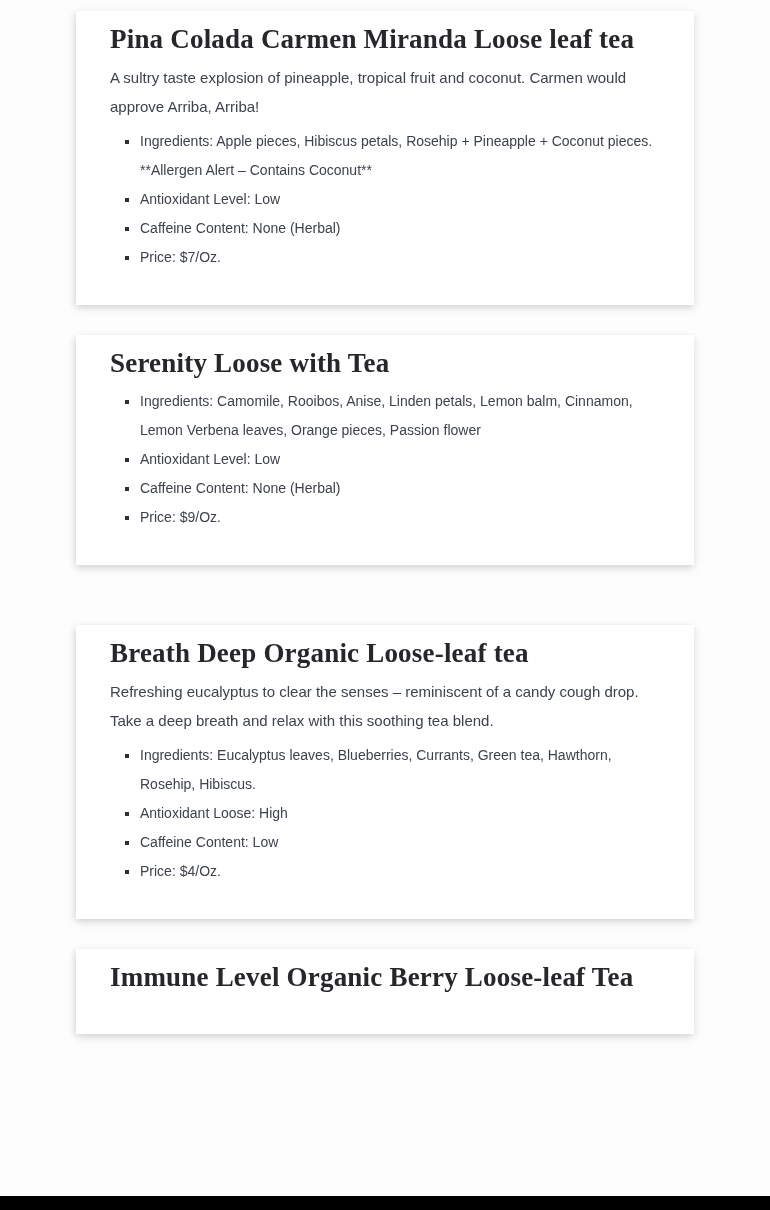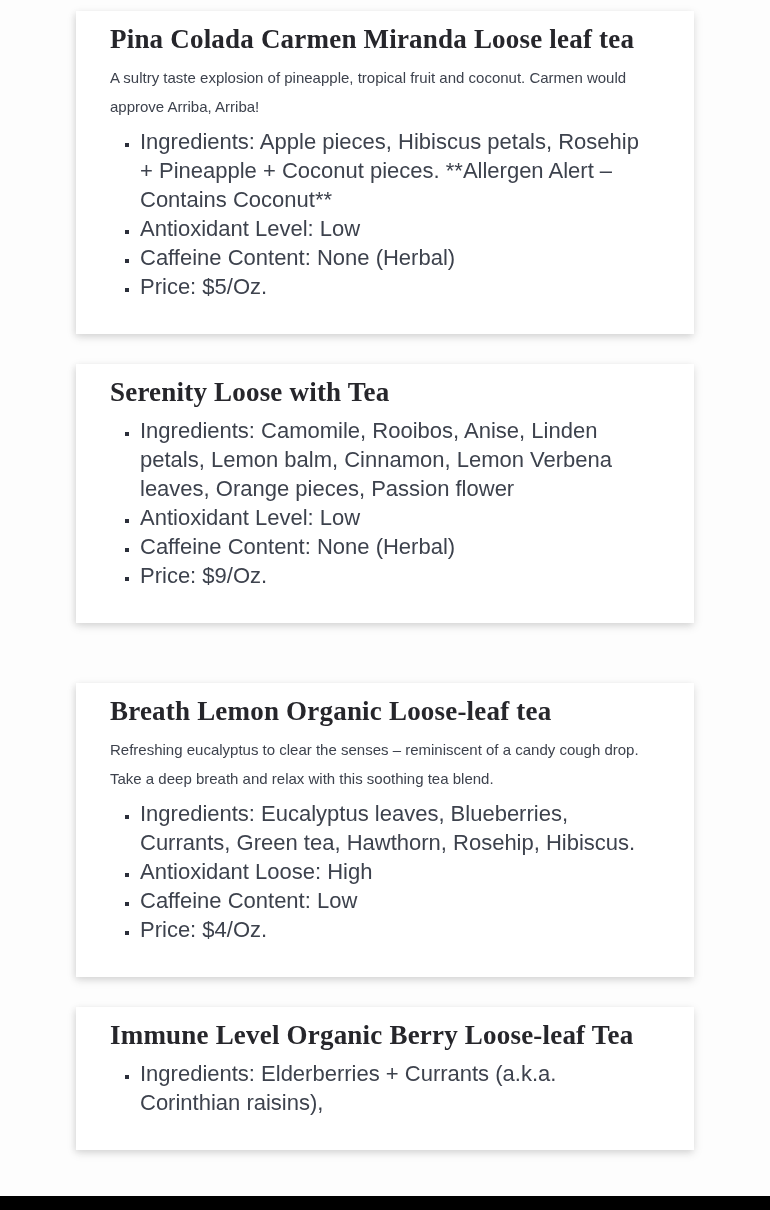--- a/index.html
+++ b/index.html
@@ -45,21 +45,21 @@
     line-height: 29px;
     color: #3d424d;
     margin: 0 0 6px 0;
   }
   .card ul {
     list-style: square;
     margin: 0;
     padding-left: 30px;
   }
   .card li {
-    font-size: 22px;
+    font-size: 14px;
     line-height: 29px;
     color: #3d424d;
   }
   .card li::marker {
     color: #2b2f3a;
     font-size: 14px;
   }
   .bottom-bar {
     position: absolute;
     left: 0;
@@ -74,46 +74,43 @@
 
 <div class="page" id="product-list">
 
     <article class="card">
       <h2>Pina Colada Carmen Miranda Loose leaf tea</h2>
       <p>A sultry taste explosion of pineapple, tropical fruit and coconut. Carmen would approve Arriba, Arriba!</p>
       <ul>
         <li>Ingredients: Apple pieces, Hibiscus petals, Rosehip + Pineapple + Coconut pieces. **Allergen Alert – Contains Coconut**</li>
         <li>Antioxidant Level: Low</li>
         <li>Caffeine Content: None (Herbal)</li>
-        <li>Price: $5/Oz.</li>
+        <li>Price: $7/Oz.</li>
       </ul>
     </article>
 
     <article class="card">
       <h2>Serenity Loose with Tea</h2>
       <ul>
         <li>Ingredients: Camomile, Rooibos, Anise, Linden petals, Lemon balm, Cinnamon, Lemon Verbena leaves, Orange pieces, Passion flower</li>
         <li>Antioxidant Level: Low</li>
         <li>Caffeine Content: None (Herbal)</li>
         <li>Price: $9/Oz.</li>
       </ul>
     </article>
 
     <article class="card">
-      <h2>Breath Lemon Organic Loose-leaf tea</h2>
+      <h2>Breath Deep Organic Loose-leaf tea</h2>
       <p>Refreshing eucalyptus to clear the senses – reminiscent of a candy cough drop. Take a deep breath and relax with this soothing tea blend.</p>
       <ul>
         <li>Ingredients: Eucalyptus leaves, Blueberries, Currants, Green tea, Hawthorn, Rosehip, Hibiscus.</li>
         <li>Antioxidant Loose: High</li>
         <li>Caffeine Content: Low</li>
         <li>Price: $4/Oz.</li>
       </ul>
     </article>
 
     <article class="card">
       <h2>Immune Level Organic Berry Loose-leaf Tea</h2>
-      <ul>
-        <li>Ingredients: Elderberries + Currants (a.k.a. Corinthian raisins),</li>
-      </ul>
     </article>
   </div>
 
 <div class="bottom-bar"></div>
 
 </body></html>

